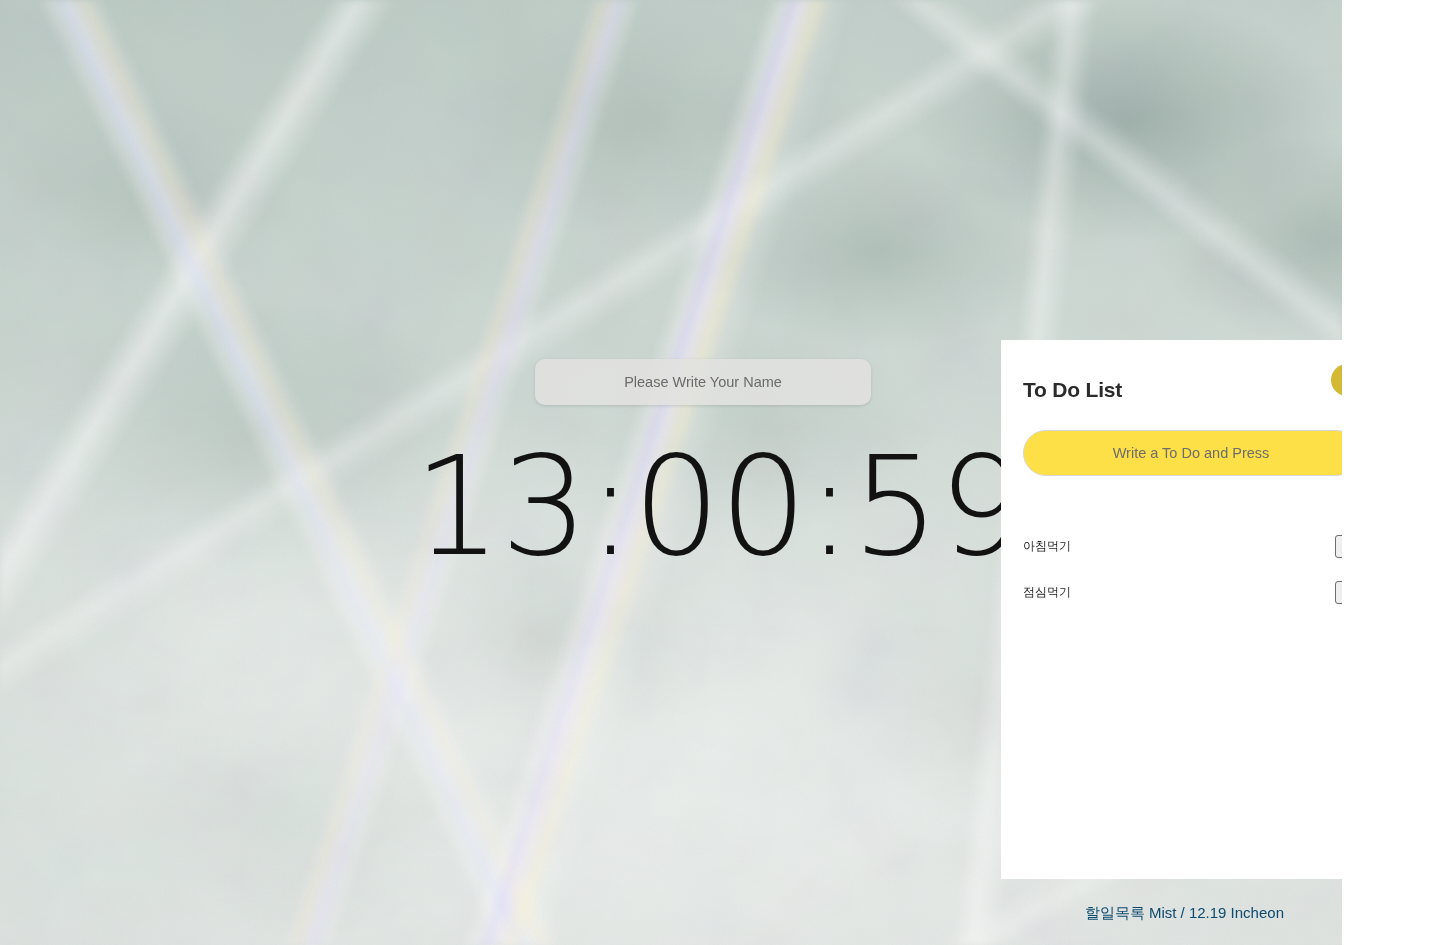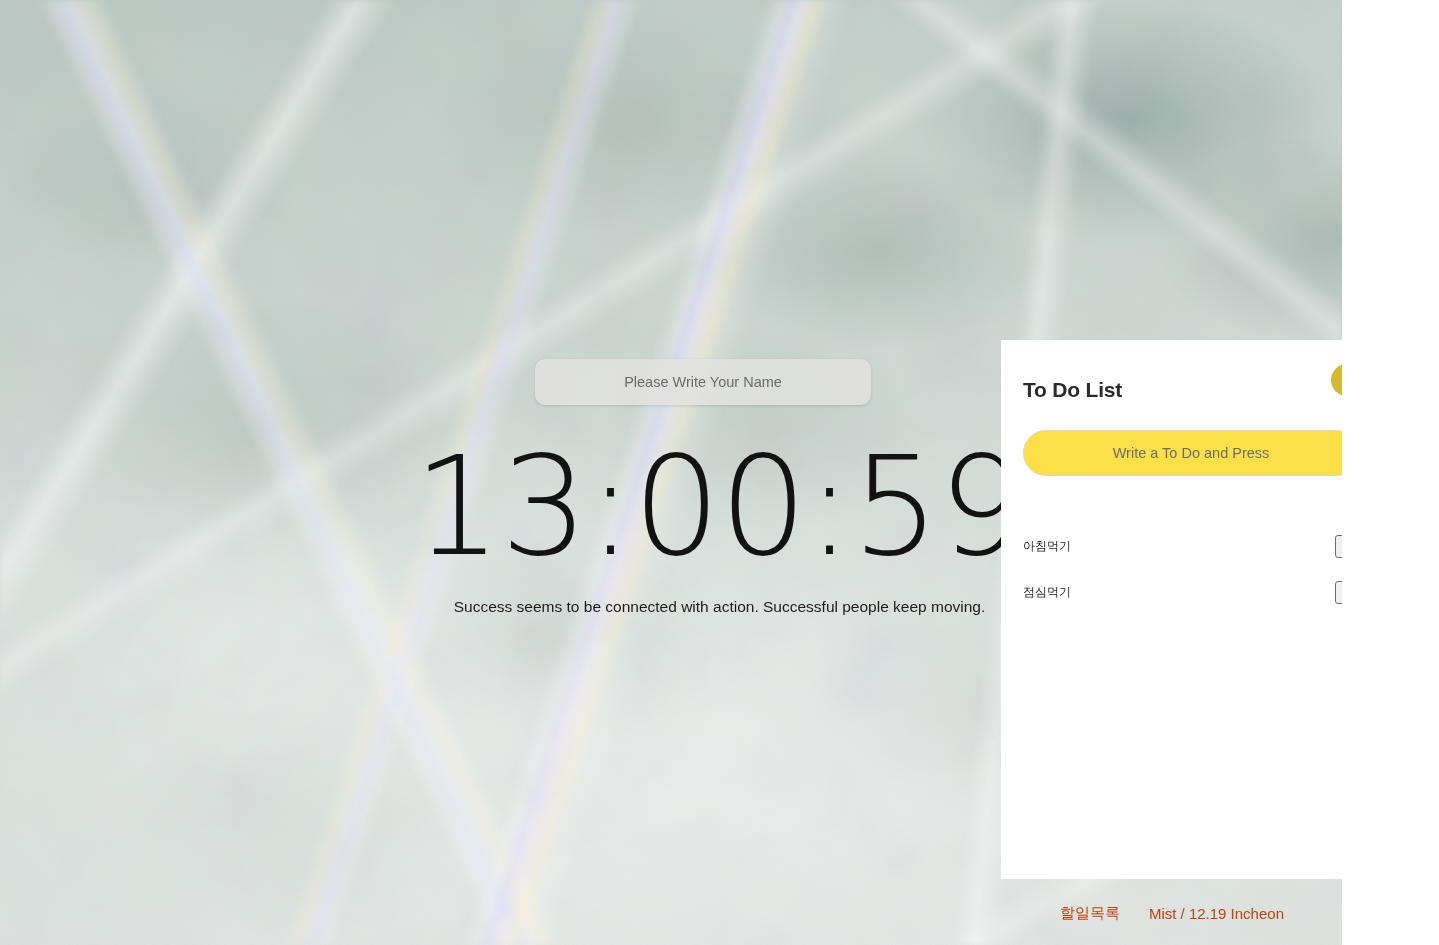--- a/index.html
+++ b/index.html
@@ -245,24 +245,24 @@
     justify-content: center;
     font-family: "DejaVu Sans", sans-serif;
   }
 
   
   #status-bar {
     position: absolute;
     right: 58px;
     bottom: 22px;
     display: flex;
-    align-items: center;
-    gap: 29px;
+    align-items: flex-start;
+    gap: 4px;
     font-size: 15px;
-    color: #c2410c;
+    color: #0c4a6e;
   }
   #todo-toggle-label {
     font-family: "DejaVu Sans", "Liberation Sans", sans-serif;
     cursor: pointer;
   }
   #weather-text {
     font-family: "Liberation Sans", sans-serif;
   }
 </style>
 </head>
@@ -290,21 +290,20 @@
     <rect width="1439" height="945" filter="url(#grainFilter)" opacity="0.10"></rect>
   </svg>
 
   <form id="name-form">
     <input id="name-input" type="text" placeholder="Please Write Your Name" value="" style="">
   </form>
 
   <div id="clock">13:00:59</div>
 
   <div id="quote-block">
-    <div id="quote-text">Success seems to be connected with action. Successful people keep moving.</div>
   </div>
 
   <section id="todo-panel">
     <div id="todo-header">
       <h2 id="todo-title">To Do List</h2>
       <button id="todo-close-button" type="button">x</button>
     </div>
 
     <form id="todo-form">
       <input id="todo-input" type="text" placeholder="Write a To Do and Press" style="">

